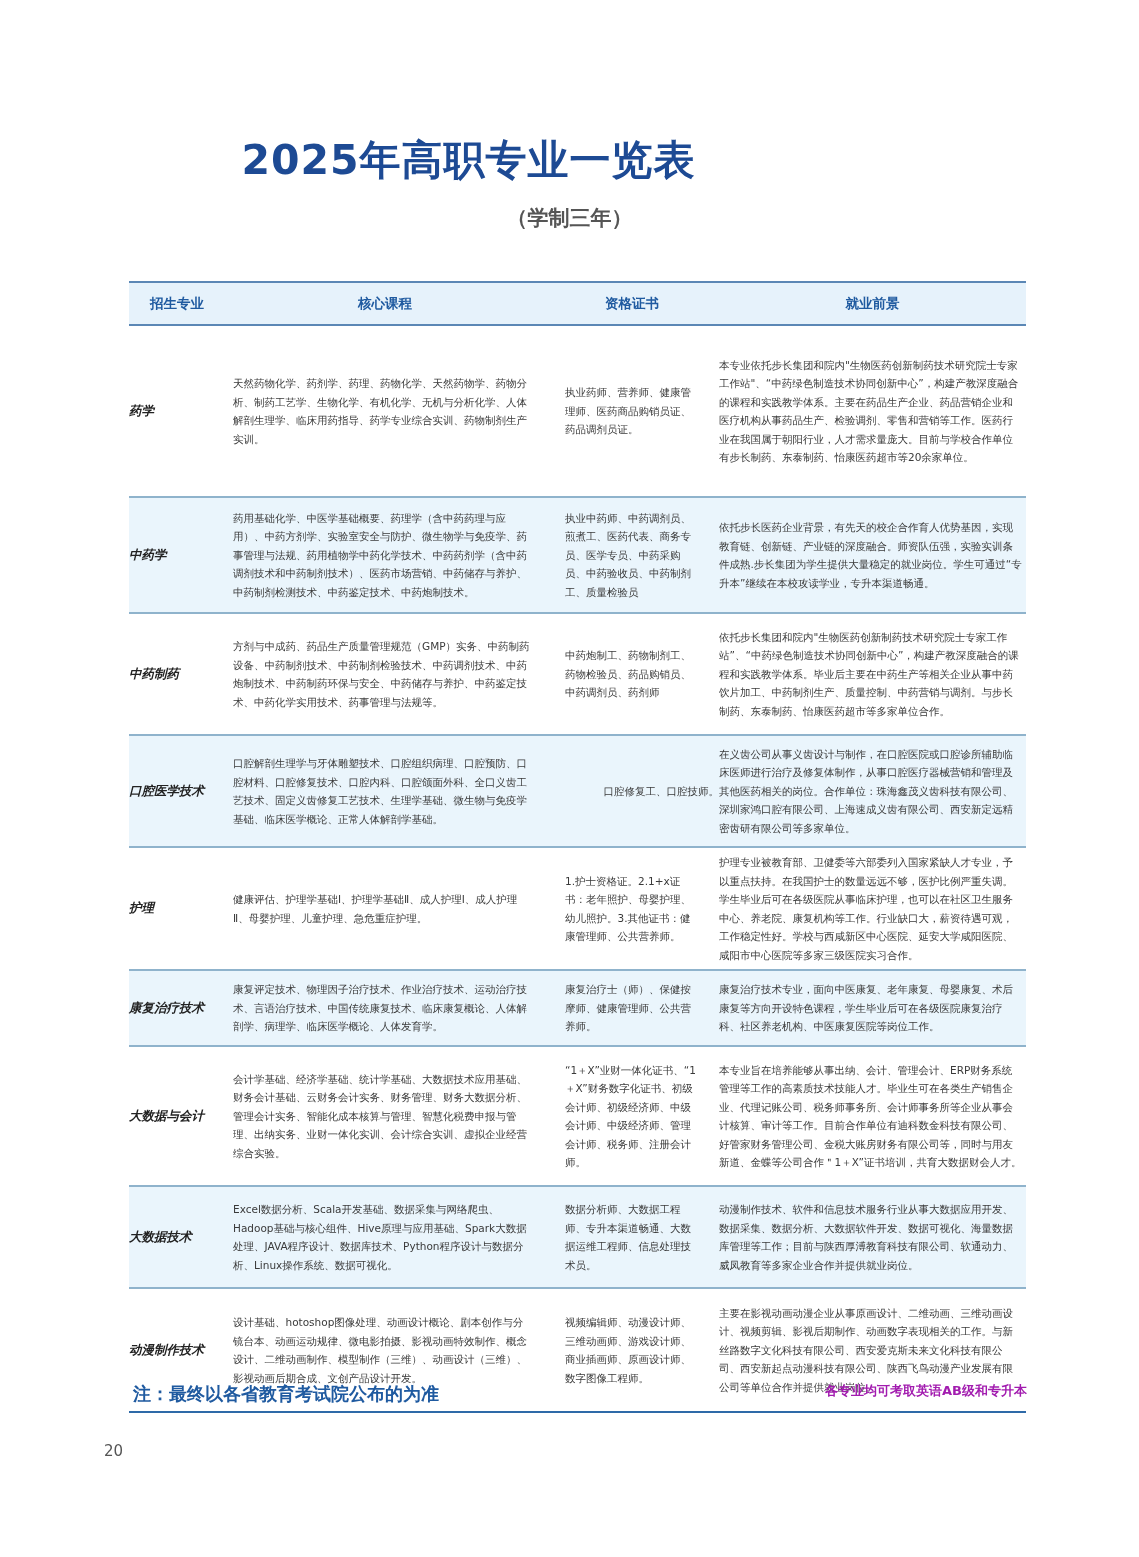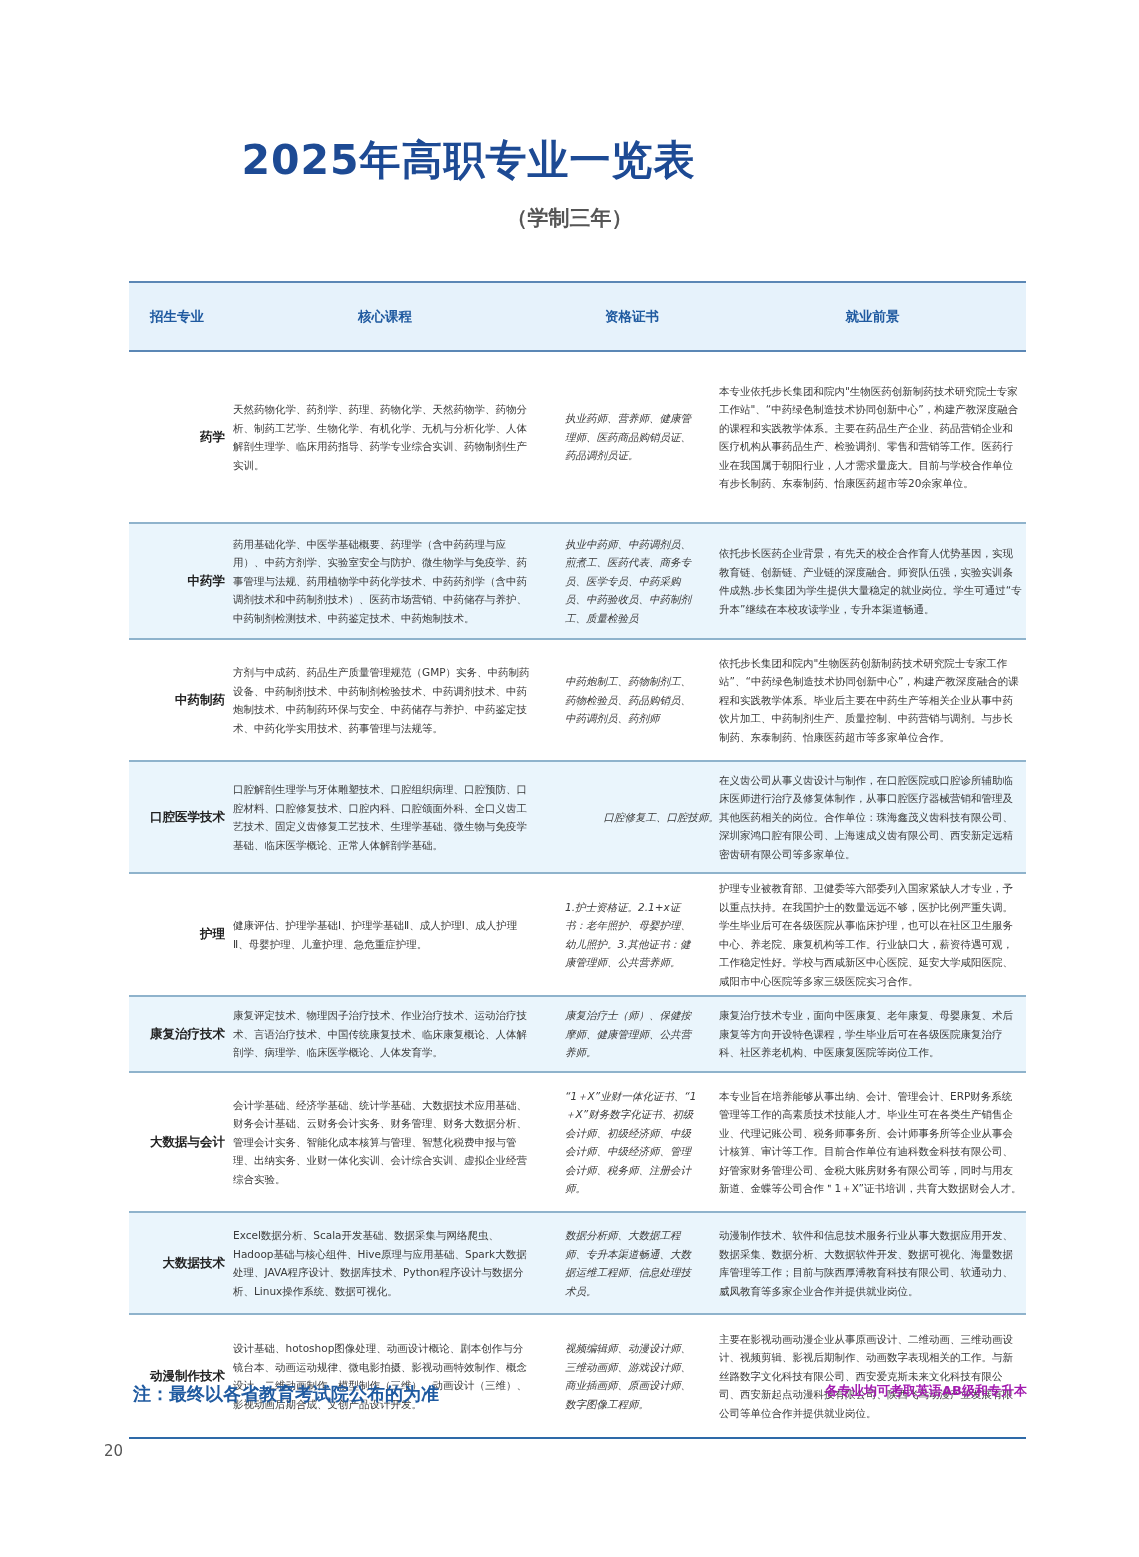--- a/index.html
+++ b/index.html
@@ -1,26 +1,26 @@
 <!DOCTYPE html>
 <html><head>
 <meta charset="utf-8">
 <style>
   html, body { margin: 0; padding: 0; background: #ffffff; }
   body { width: 1139px; height: 1557px; position: relative; font-family: "DejaVu Sans", "Liberation Sans", sans-serif; color: #333; overflow: hidden; }
   .title { position: absolute; top: 133px; left: 0; width: 937px; text-align: center; font-size: 41px; font-weight: bold; color: #1d4a94; letter-spacing: 1px; }
   .subtitle { position: absolute; top: 204px; left: 0; width: 1139px; text-align: center; font-size: 21px; font-weight: bold; color: #555; }
   .table { position: absolute; top: 281px; left: 129px; width: 897px; border-collapse: collapse; table-layout: fixed; }
-  .table th { background: #e6f2fb; color: #1f5aa0; font-size: 13.5px; font-weight: bold; height: 33px; border-top: 2px solid #5b87b5; border-bottom: 2px solid #5b87b5; padding: 17px; }
+  .table th { background: #e6f2fb; color: #1f5aa0; font-size: 13.5px; font-weight: bold; height: 33px; border-top: 2px solid #5b87b5; border-bottom: 2px solid #5b87b5; padding: 4px; }
   .table td { font-size: 10.5px; line-height: 18.5px; color: #3a3a3a; vertical-align: middle; padding: 5px 0; border-bottom: 2px solid #8fb3cc; }
   .table tr.alt td { background: #eaf5fc; }
   .table tr.last td { border-bottom: 2px solid #2e6aa8; }
-  .c-major { text-align: right; font-weight: bold; font-size: 12.5px !important; color: #222 !important; }
+  .c-major { text-align: left; font-weight: bold; font-size: 12.5px !important; color: #222 !important; font-style: italic; }
   .c-course { padding-left: 8px !important; padding-right: 14px !important; }
-  .c-cert { padding-left: 20px !important; padding-right: 18px !important; font-style: italic; }
+  .c-cert { padding-left: 20px !important; padding-right: 18px !important; }
   .c-career { padding-right: 4px !important; }
   .c-cert.center { text-align: right; padding-left: 0 !important; padding-right: 0 !important; }
   .note-left { position: absolute; top: 1382px; left: 133px; font-size: 18px; font-weight: bold; color: #1f5aa0; }
   .note-right { position: absolute; top: 1382px; right: 112px; font-size: 13px; font-weight: bold; color: #a21caf; }
   .page-num { position: absolute; top: 1442px; left: 104px; font-size: 15px; color: #555; }
 </style>
 </head>
 <body>
 
 <div class="title">2025年高职专业一览表</div>

